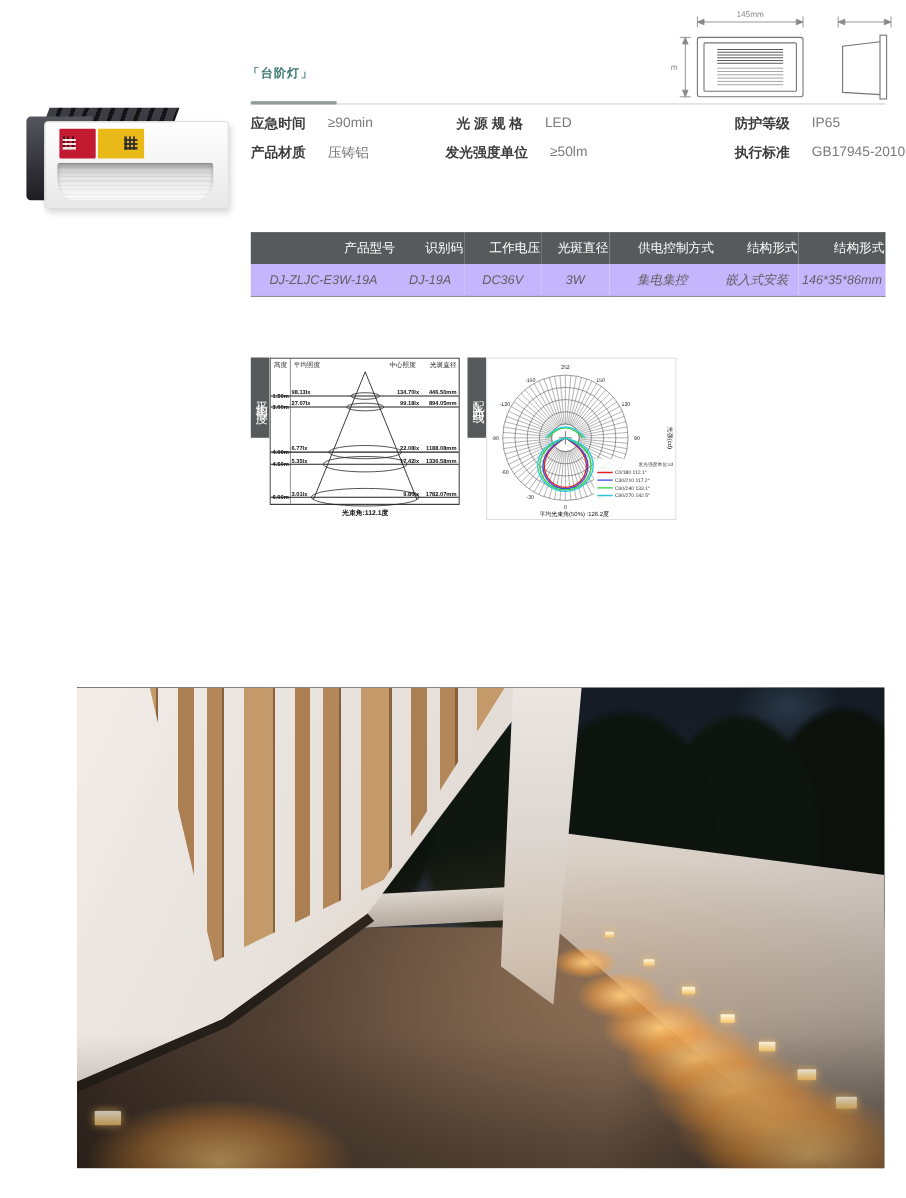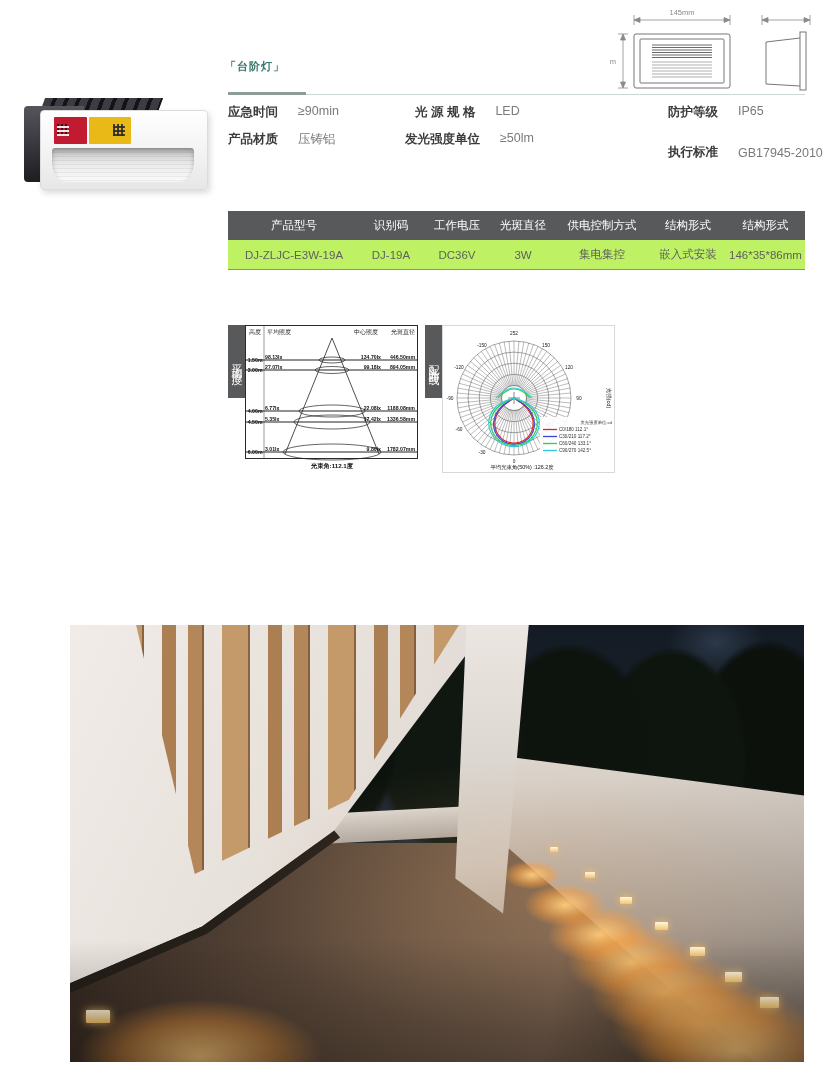--- a/index.html
+++ b/index.html
@@ -38,23 +38,23 @@
   .title-rule-thin{position:absolute;left:228px;top:94px;width:577px;height:1px;background:#ccd6d3;}
   .title-rule-thick{position:absolute;left:228px;top:92px;width:78px;height:3px;background:#8e9c98;}
   
   .spec{position:absolute;display:flex;gap:20px;font-size:12.5px;white-space:pre;}
   .spec b{color:#3c3c3c;font-weight:bold;}
   .spec span{color:#7a7a7a;}
   
   .dim-svg{position:absolute;left:610px;top:4px;}
   
   .spec-table{position:absolute;left:228px;top:211px;border-collapse:collapse;table-layout:fixed;width:577px;}
-  .spec-table th{background:#58595b;color:#ffffff;font-weight:normal;font-size:11.5px;height:27px;}
-  .spec-table td{color:#5f5f5f;font-size:11.5px;height:27px;text-align:center;background:#bef264;
-    border-bottom:1px solid #8f8f8f;}
+  .spec-table th{background:#58595b;color:#ffffff;font-weight:normal;font-size:11.5px;height:27px;text-align:right;}
+  .spec-table td{color:#5f5f5f;font-size:11.5px;height:27px;text-align:center;background:#c4b5fd;
+    border-bottom:1px solid #8f8f8f;font-style:italic;}
   
   .chart-tab{position:absolute;width:17px;height:73px;background:#58595b;color:#fff;
     writing-mode:vertical-rl;text-orientation:upright;font-size:11px;letter-spacing:3px;
     display:flex;align-items:center;justify-content:center;}
   .chart-box{position:absolute;background:#fff;}
   
   .scene{position:absolute;left:70px;top:625px;width:734px;height:437px;overflow:hidden;
     background:linear-gradient(102deg,#2a211b 0%,#503f33 28%,#6d5847 52%,#7b6452 68%,#4c3c31 88%,#352a22 100%);}
   .ph{position:absolute;}
   .ph-sky{left:0;top:0;width:734px;height:218px;
@@ -132,21 +132,21 @@
   <span>LED</span>
 </div>
 <div class="spec" style="left:405px;top:131px;">
   <b>发光强度单位</b>
   <span>≥50lm</span>
 </div>
 <div class="spec" style="left:668px;top:104px;">
   <b>防护等级</b>
   <span>IP65</span>
 </div>
-<div class="spec" style="left:668px;top:144px;align-items:center;">
+<div class="spec" style="left:668px;top:131px;">
   <b>执行标准</b>
   <span>GB17945-2010</span>
 </div>
 
 <svg class="dim-svg" width="210" height="92" viewBox="0 0 210 92">
   <g stroke="#8a8a8a" stroke-width="0.8" fill="none">
 
     <line x1="24" y1="16" x2="120" y2="16"></line>
     <line x1="24" y1="11" x2="24" y2="21"></line>
       <line x1="120" y1="11" x2="120" y2="21"></line>

